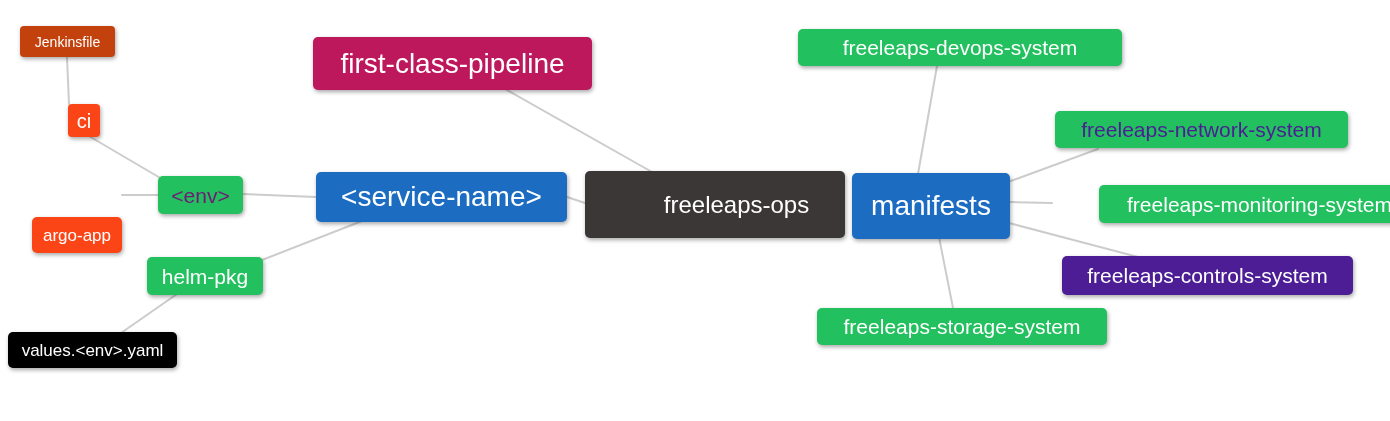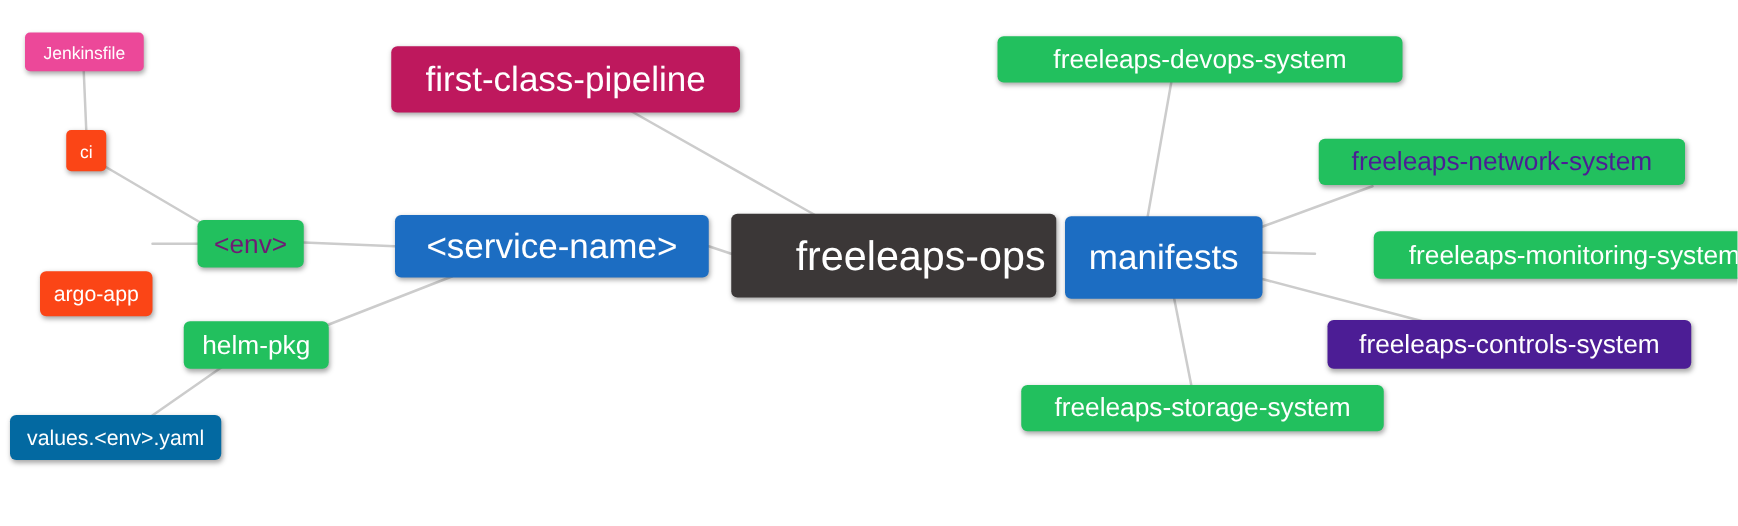--- a/index.html
+++ b/index.html
@@ -31,25 +31,25 @@
     align-items: center;
     justify-content: center;
     color: #ffffff;
     border-radius: 5px;
     box-shadow: 1px 2px 4px rgba(0,0,0,0.35);
     white-space: nowrap;
     cursor: default;
     box-sizing: border-box;
     line-height: 1;
   }
-  .sz-xl  { font-size: 33px; padding-left: 43px; }
+  .sz-xl  { font-size: 24px; padding-left: 43px; }
   .sz-lg  { font-size: 28px; }
   .sz-md  { font-size: 21px; }
   .sz-sm  { font-size: 17px; }
-  .sz-xs  { font-size: 14px; border-radius: 4px; }
+  .sz-xs  { font-size: 20px; border-radius: 4px; margin-left: 15px; }
   .sz-xxs { font-size: 14px; border-radius: 4px; }
 </style>
 </head>
 <body>
 
 <div class="canvas">
   <svg class="edges" width="1390" height="421" viewBox="0 0 1390 421" xmlns="http://www.w3.org/2000/svg">
       <line x1="67" y1="57" x2="69" y2="104" stroke="#CCCCCC" stroke-width="2" stroke-linecap="round"></line>
       <line x1="82" y1="132" x2="162" y2="179" stroke="#CCCCCC" stroke-width="2" stroke-linecap="round"></line>
       <line x1="122" y1="195" x2="158" y2="195" stroke="#CCCCCC" stroke-width="2" stroke-linecap="round"></line>
@@ -58,28 +58,28 @@
       <line x1="505" y1="89" x2="652" y2="172" stroke="#CCCCCC" stroke-width="2" stroke-linecap="round"></line>
       <line x1="362" y1="221" x2="262" y2="260" stroke="#CCCCCC" stroke-width="2" stroke-linecap="round"></line>
       <line x1="177" y1="294" x2="121" y2="333" stroke="#CCCCCC" stroke-width="2" stroke-linecap="round"></line>
       <line x1="918" y1="174" x2="937" y2="66" stroke="#CCCCCC" stroke-width="2" stroke-linecap="round"></line>
       <line x1="1008" y1="182" x2="1098" y2="149" stroke="#CCCCCC" stroke-width="2" stroke-linecap="round"></line>
       <line x1="1010" y1="202" x2="1052" y2="203" stroke="#CCCCCC" stroke-width="2" stroke-linecap="round"></line>
       <line x1="1009" y1="223" x2="1138" y2="257" stroke="#CCCCCC" stroke-width="2" stroke-linecap="round"></line>
       <line x1="937" y1="227" x2="953" y2="308" stroke="#CCCCCC" stroke-width="2" stroke-linecap="round"></line>
     </svg>
   <div id="nodes-layer">
-      <div class="node sz-xxs" style="left: 20px; top: 26px; width: 95px; height: 31px; background: #ec4899; color: rgb(255, 255, 255);">Jenkinsfile</div>
+      <div class="node sz-xxs" style="left: 20px; top: 26px; width: 95px; height: 31px; background: #c2410c; color: rgb(255, 255, 255);">Jenkinsfile</div>
       <div class="node sz-xs" style="left: 53px; top: 104px; width: 32px; height: 33px; background: rgb(251, 69, 22); color: rgb(255, 255, 255);">ci</div>
       <div class="node sz-sm" style="left: 32px; top: 177px; width: 90px; height: 36px; background: rgb(251, 69, 22); color: rgb(255, 255, 255); margin-top: 40px;">argo-app</div>
       <div class="node sz-md" style="left: 158px; top: 176px; width: 85px; height: 38px; background: rgb(34, 192, 94); color: #701a75;">&lt;env&gt;</div>
       <div class="node sz-lg" style="left: 313px; top: 37px; width: 279px; height: 53px; background: #be185d; color: rgb(255, 255, 255);">first-class-pipeline</div>
       <div class="node sz-lg" style="left: 316px; top: 172px; width: 251px; height: 50px; background: rgb(28, 109, 194); color: rgb(255, 255, 255);">&lt;service-name&gt;</div>
       <div class="node sz-md" style="left: 147px; top: 257px; width: 116px; height: 38px; background: rgb(34, 192, 94); color: rgb(255, 255, 255);">helm-pkg</div>
-      <div class="node sz-sm" style="left: 8px; top: 332px; width: 169px; height: 36px; background: #0369a1; color: rgb(255, 255, 255);">values.&lt;env&gt;.yaml</div>
+      <div class="node sz-sm" style="left: 8px; top: 332px; width: 169px; height: 36px; background: #000000; color: rgb(255, 255, 255);">values.&lt;env&gt;.yaml</div>
       <div class="node sz-xl" style="left: 585px; top: 171px; width: 260px; height: 67px; background: rgb(59, 55, 55); color: rgb(255, 255, 255);">freeleaps-ops</div>
       <div class="node sz-lg" style="left: 852px; top: 173px; width: 158px; height: 66px; background: rgb(28, 109, 194); color: rgb(255, 255, 255);">manifests</div>
       <div class="node sz-md" style="left: 798px; top: 29px; width: 324px; height: 37px; background: rgb(34, 192, 94); color: rgb(255, 255, 255);">freeleaps-devops-system</div>
       <div class="node sz-md" style="left: 1055px; top: 111px; width: 293px; height: 37px; background: rgb(34, 192, 94); color: #4c1d95;">freeleaps-network-system</div>
       <div class="node sz-md" style="left: 1052px; top: 185px; width: 321px; height: 38px; background: rgb(34, 192, 94); color: rgb(255, 255, 255); margin-left: 47px;">freeleaps-monitoring-system</div>
       <div class="node sz-md" style="left: 1062px; top: 256px; width: 291px; height: 39px; background: #4c1d95; color: rgb(255, 255, 255);">freeleaps-controls-system</div>
       <div class="node sz-md" style="left: 817px; top: 308px; width: 290px; height: 37px; background: rgb(34, 192, 94); color: rgb(255, 255, 255);">freeleaps-storage-system</div>
     </div>
 </div>
 

